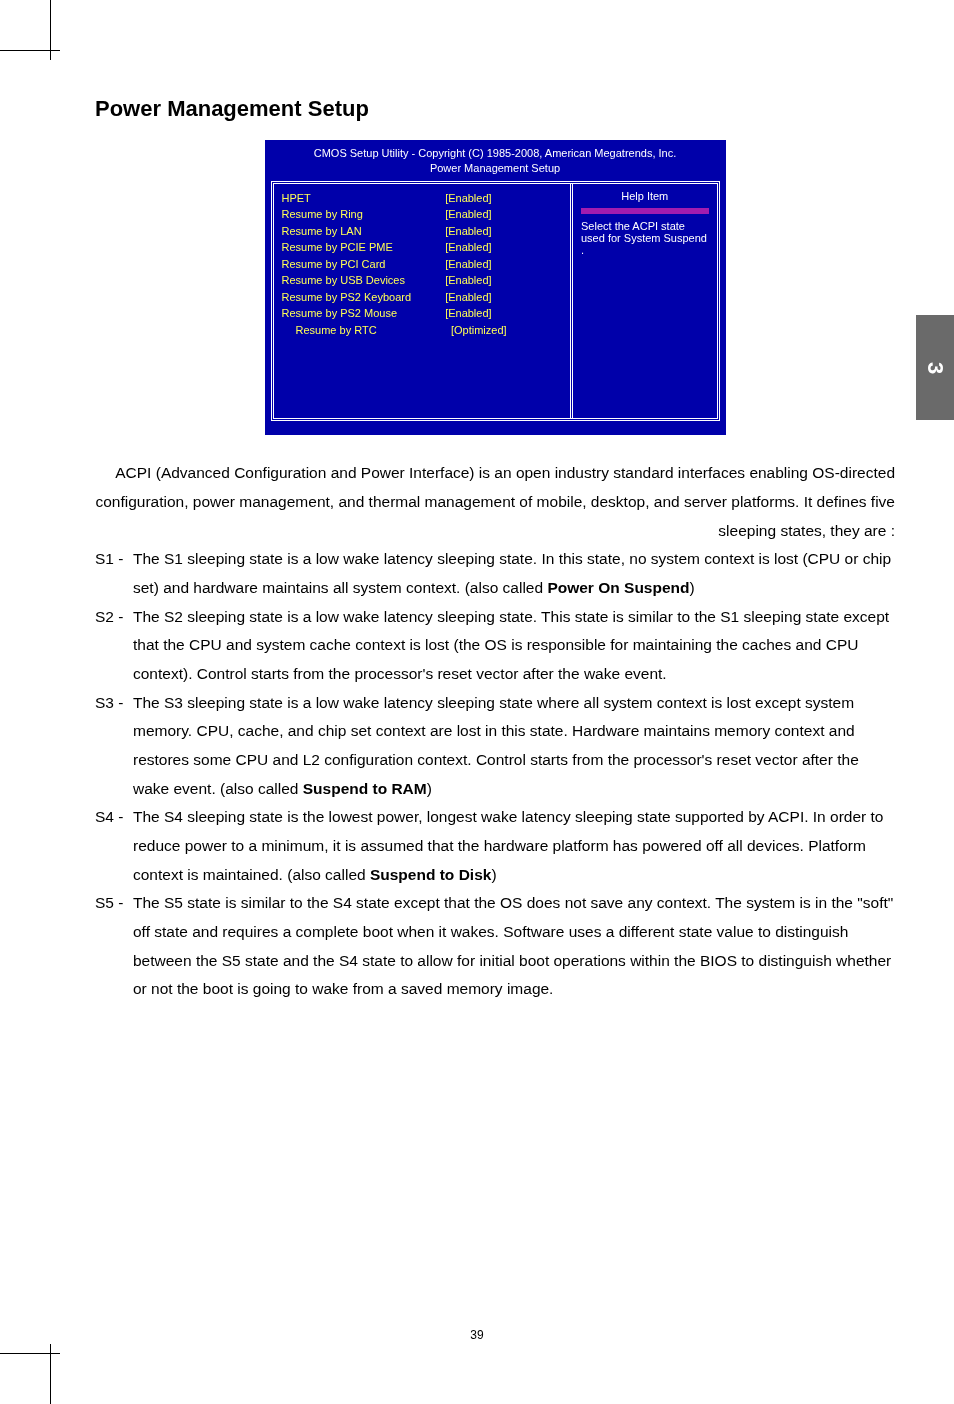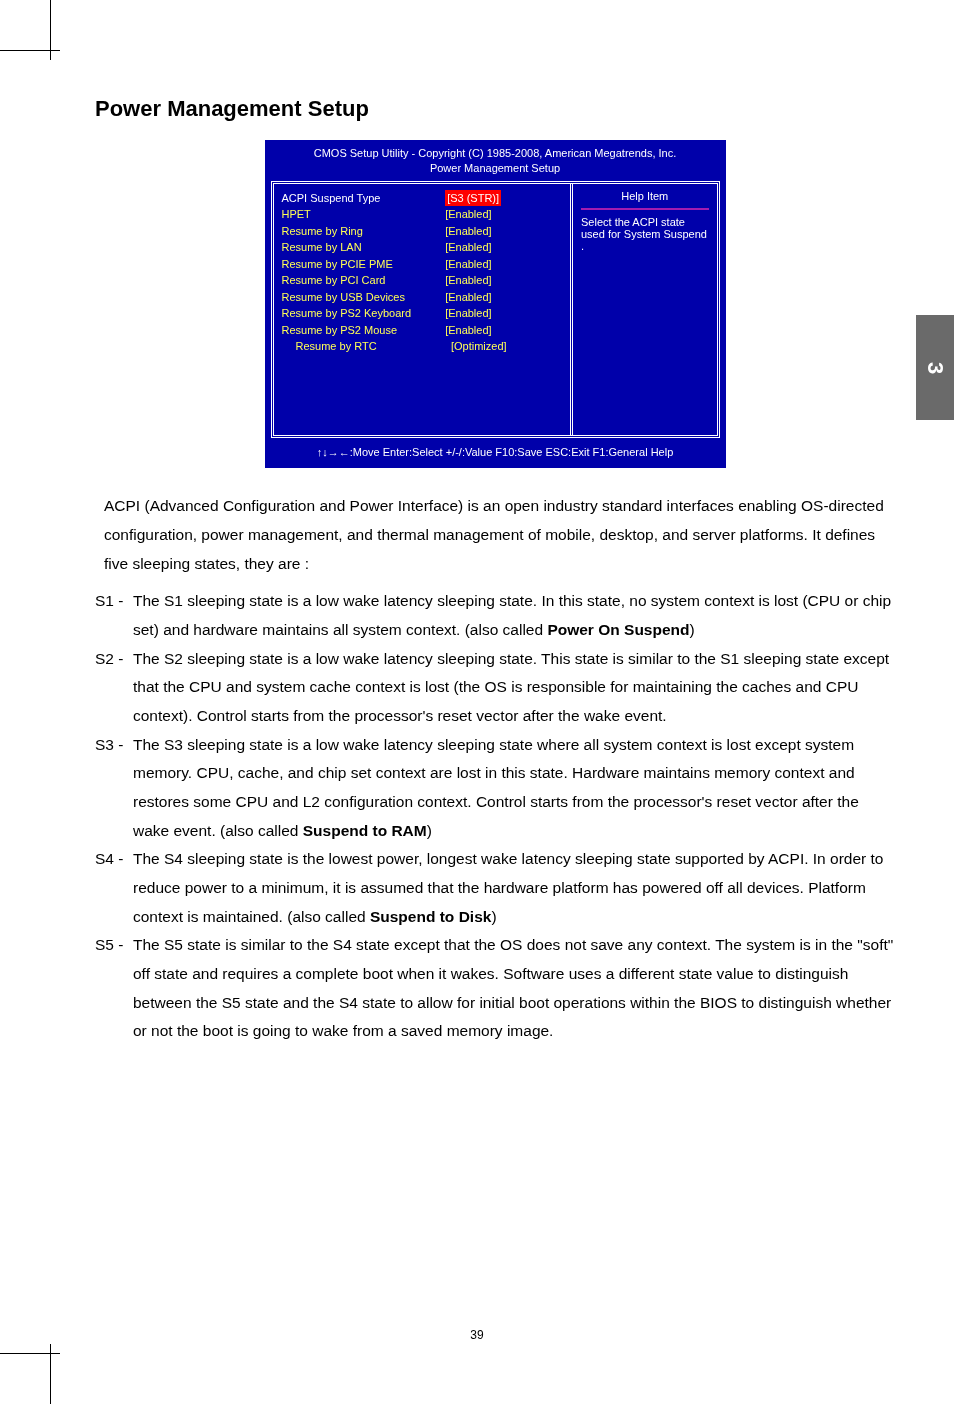--- a/index.html
+++ b/index.html
@@ -110,21 +110,21 @@
   .bios-value-yellow { color: #ffff55; }
   .bios-selected {
     background: #ff0000;
     color: #fff;
     padding: 0 2px;
     display: inline-block;
   }
   .bios-help-title {
     text-align: center;
     padding-bottom: 6px;
-    border-bottom: 2px solid #a21caf;
+    border-bottom: 6px solid #a21caf;
     margin-bottom: 6px;
   }
   .bios-footer {
     text-align: center;
     padding: 6px 0 8px 0;
     line-height: 1.5;
   }
   .indent { padding-left: 14px; }
   .side-tab {
     position: absolute;
@@ -141,21 +141,21 @@
     justify-content: center;
   }
   .side-tab span {
     transform: rotate(90deg);
     display: block;
   }
   .body-text {
     font-size: 15.5px;
     line-height: 1.85;
   }
-  .body-text p { margin: 9px; }
+  .body-text p { margin: 0; text-align: right; }
   .li-row {
     display: flex;
   }
   .li-label {
     flex: 0 0 38px;
   }
   .li-text {
     flex: 1;
   }
   .page-number {
@@ -180,24 +180,20 @@
 
   <div class="section-title">Power Management Setup</div>
 
   <div class="bios-panel">
     <div class="bios-header">
       <div>CMOS Setup Utility - Copyright (C) 1985-2008, American Megatrends, Inc.</div>
       <div>Power Management Setup</div>
     </div>
     <div class="bios-body">
       <div class="bios-left">
-        <div class="bios-row">
-          <span class="bios-label">ACPI Suspend Type</span>
-          <span class="bios-value"><span class="bios-selected">[S3 (STR)]</span></span>
-        </div>
         <div class="bios-row">
           <span class="bios-label bios-label-yellow">HPET</span>
           <span class="bios-value bios-value-yellow">[Enabled]</span>
         </div>
         <div class="bios-row">
           <span class="bios-label bios-label-yellow">Resume by Ring</span>
           <span class="bios-value bios-value-yellow">[Enabled]</span>
         </div>
         <div class="bios-row">
           <span class="bios-label bios-label-yellow">Resume by LAN</span>
@@ -227,21 +223,20 @@
           <span class="bios-label bios-label-yellow indent">Resume by RTC</span>
           <span class="bios-value bios-value-yellow">[Optimized]</span>
         </div>
       </div>
       <div class="bios-right">
         <div class="bios-help-title">Help Item</div>
         <div>Select the ACPI state used for System Suspend .</div>
       </div>
     </div>
     <div class="bios-footer">
-      <div>↑↓→←:Move   Enter:Select    +/-/:Value   F10:Save     ESC:Exit   F1:General Help</div>
     </div>
   </div>
 
   <div class="body-text">
     <p>ACPI (Advanced Configuration and Power Interface) is an open industry standard interfaces enabling OS-directed configuration, power management, and thermal management of mobile, desktop, and server platforms. It defines five sleeping states, they are :</p>
 
     <div class="li-row">
       <div class="li-label">S1 - </div>
       <div class="li-text"><span>The S1 sleeping state is a low wake latency sleeping state. In this state, no system context is lost (CPU or chip set) and hardware maintains all system context. (also called </span><b>Power On Suspend</b><span>)</span></div>
     </div>

